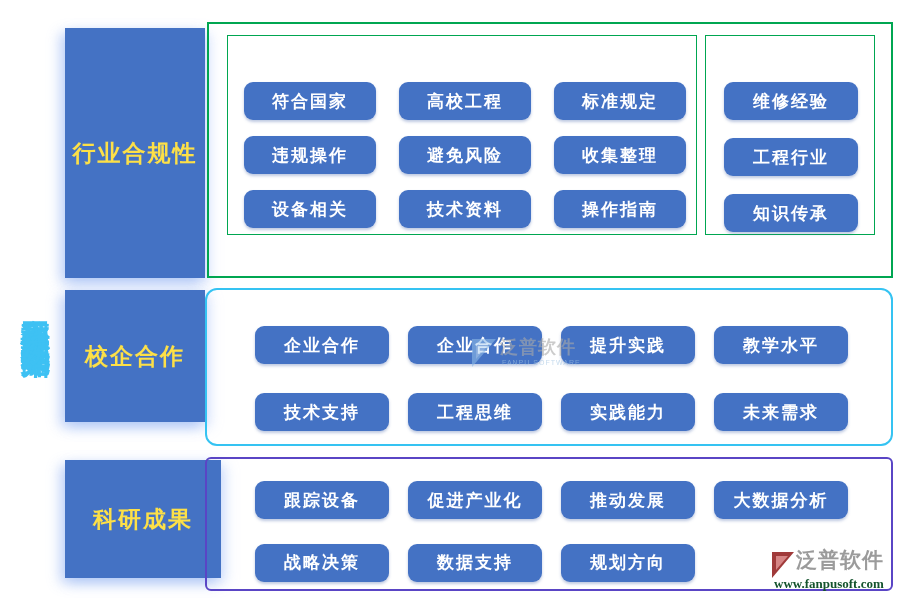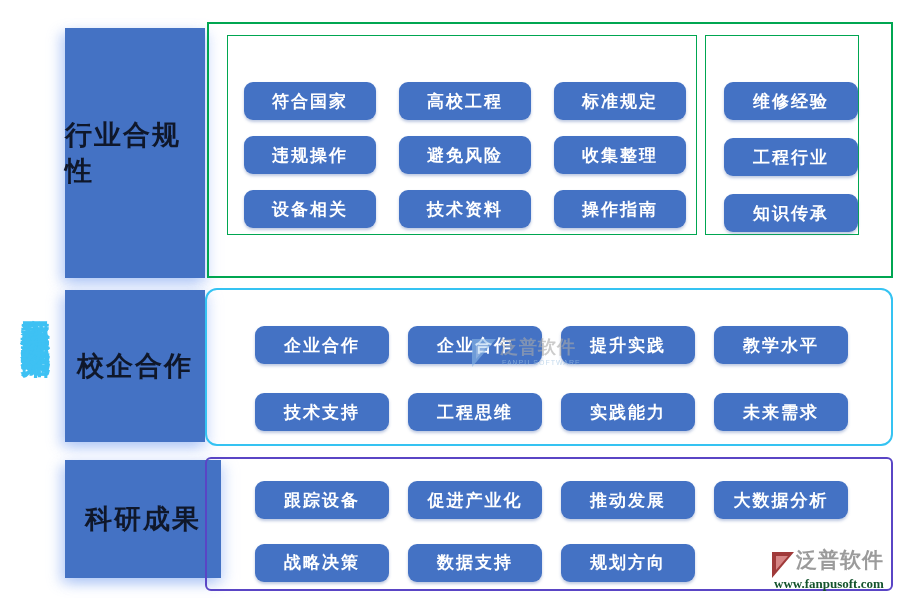--- a/index.html
+++ b/index.html
@@ -11,35 +11,35 @@
   .v-title{
     position:absolute; left:8px; top:52px; width:48px; height:520px;
     writing-mode:vertical-rl; text-orientation:upright;
     font-family:"Liberation Serif", serif;
     font-size:29px; font-weight:bold; color:#3ec1f3; letter-spacing:2px;
     text-align:center;
   }
 
   
   .label-box{
-    position:absolute; background:#4472c4; color:#0f172a;
+    position:absolute; background:#4472c4; color:#fde047;
     display:flex; align-items:center; justify-content:center;
     font-family:"Liberation Serif", serif;
-    font-size:27px; font-weight:bold; letter-spacing:2px;
+    font-size:23px; font-weight:bold; letter-spacing:2px;
     box-shadow:-5px 5px 12px rgba(120,160,240,.45), 5px 5px 12px rgba(150,180,245,.35);
   }
   .lb-1{ left:65px; top:28px;  width:140px; height:250px; }
-  .lb-2{ left:65px; top:290px; width:140px; height:152px; }
+  .lb-2{ left:65px; top:290px; width:140px; height:132px; }
   .lb-3{ left:65px; top:460px; width:156px; height:118px; }
 
   
   .frame{ position:absolute; background:transparent; }
   .f1-outer{ left:207px; top:22px;  width:686px; height:256px; border:2px solid #00a651; }
   .f1-boxA { left:227px; top:35px;  width:470px; height:200px; border:1px solid #00a651; }
-  .f1-boxB { left:705px; top:35px;  width:154px; height:200px; border:1px solid #00a651; }
+  .f1-boxB { left:705px; top:35px;  width:170px; height:200px; border:1px solid #00a651; }
   .f2      { left:205px; top:288px; width:688px; height:158px; border:2px solid #35c3f2; border-radius:12px; }
   .f3      { left:205px; top:457px; width:688px; height:134px; border:2px solid #5a45c5; border-radius:6px; }
 
   
   .grid{ display:grid; }
   .gA{ padding:46px 0 16px 16px; grid-template-columns:repeat(3,132px); column-gap:23px; row-gap:16px; }
   .gB{ padding:46px 0 0 18px; grid-template-columns:134px; row-gap:16px; }
   .g4{ padding:36px 0 0 48px; grid-template-columns:repeat(4,134px); column-gap:19px; row-gap:16px; }
   .g4b{ padding:22px 0 0 48px; grid-template-columns:repeat(4,134px); column-gap:19px; row-gap:17px; }
 

